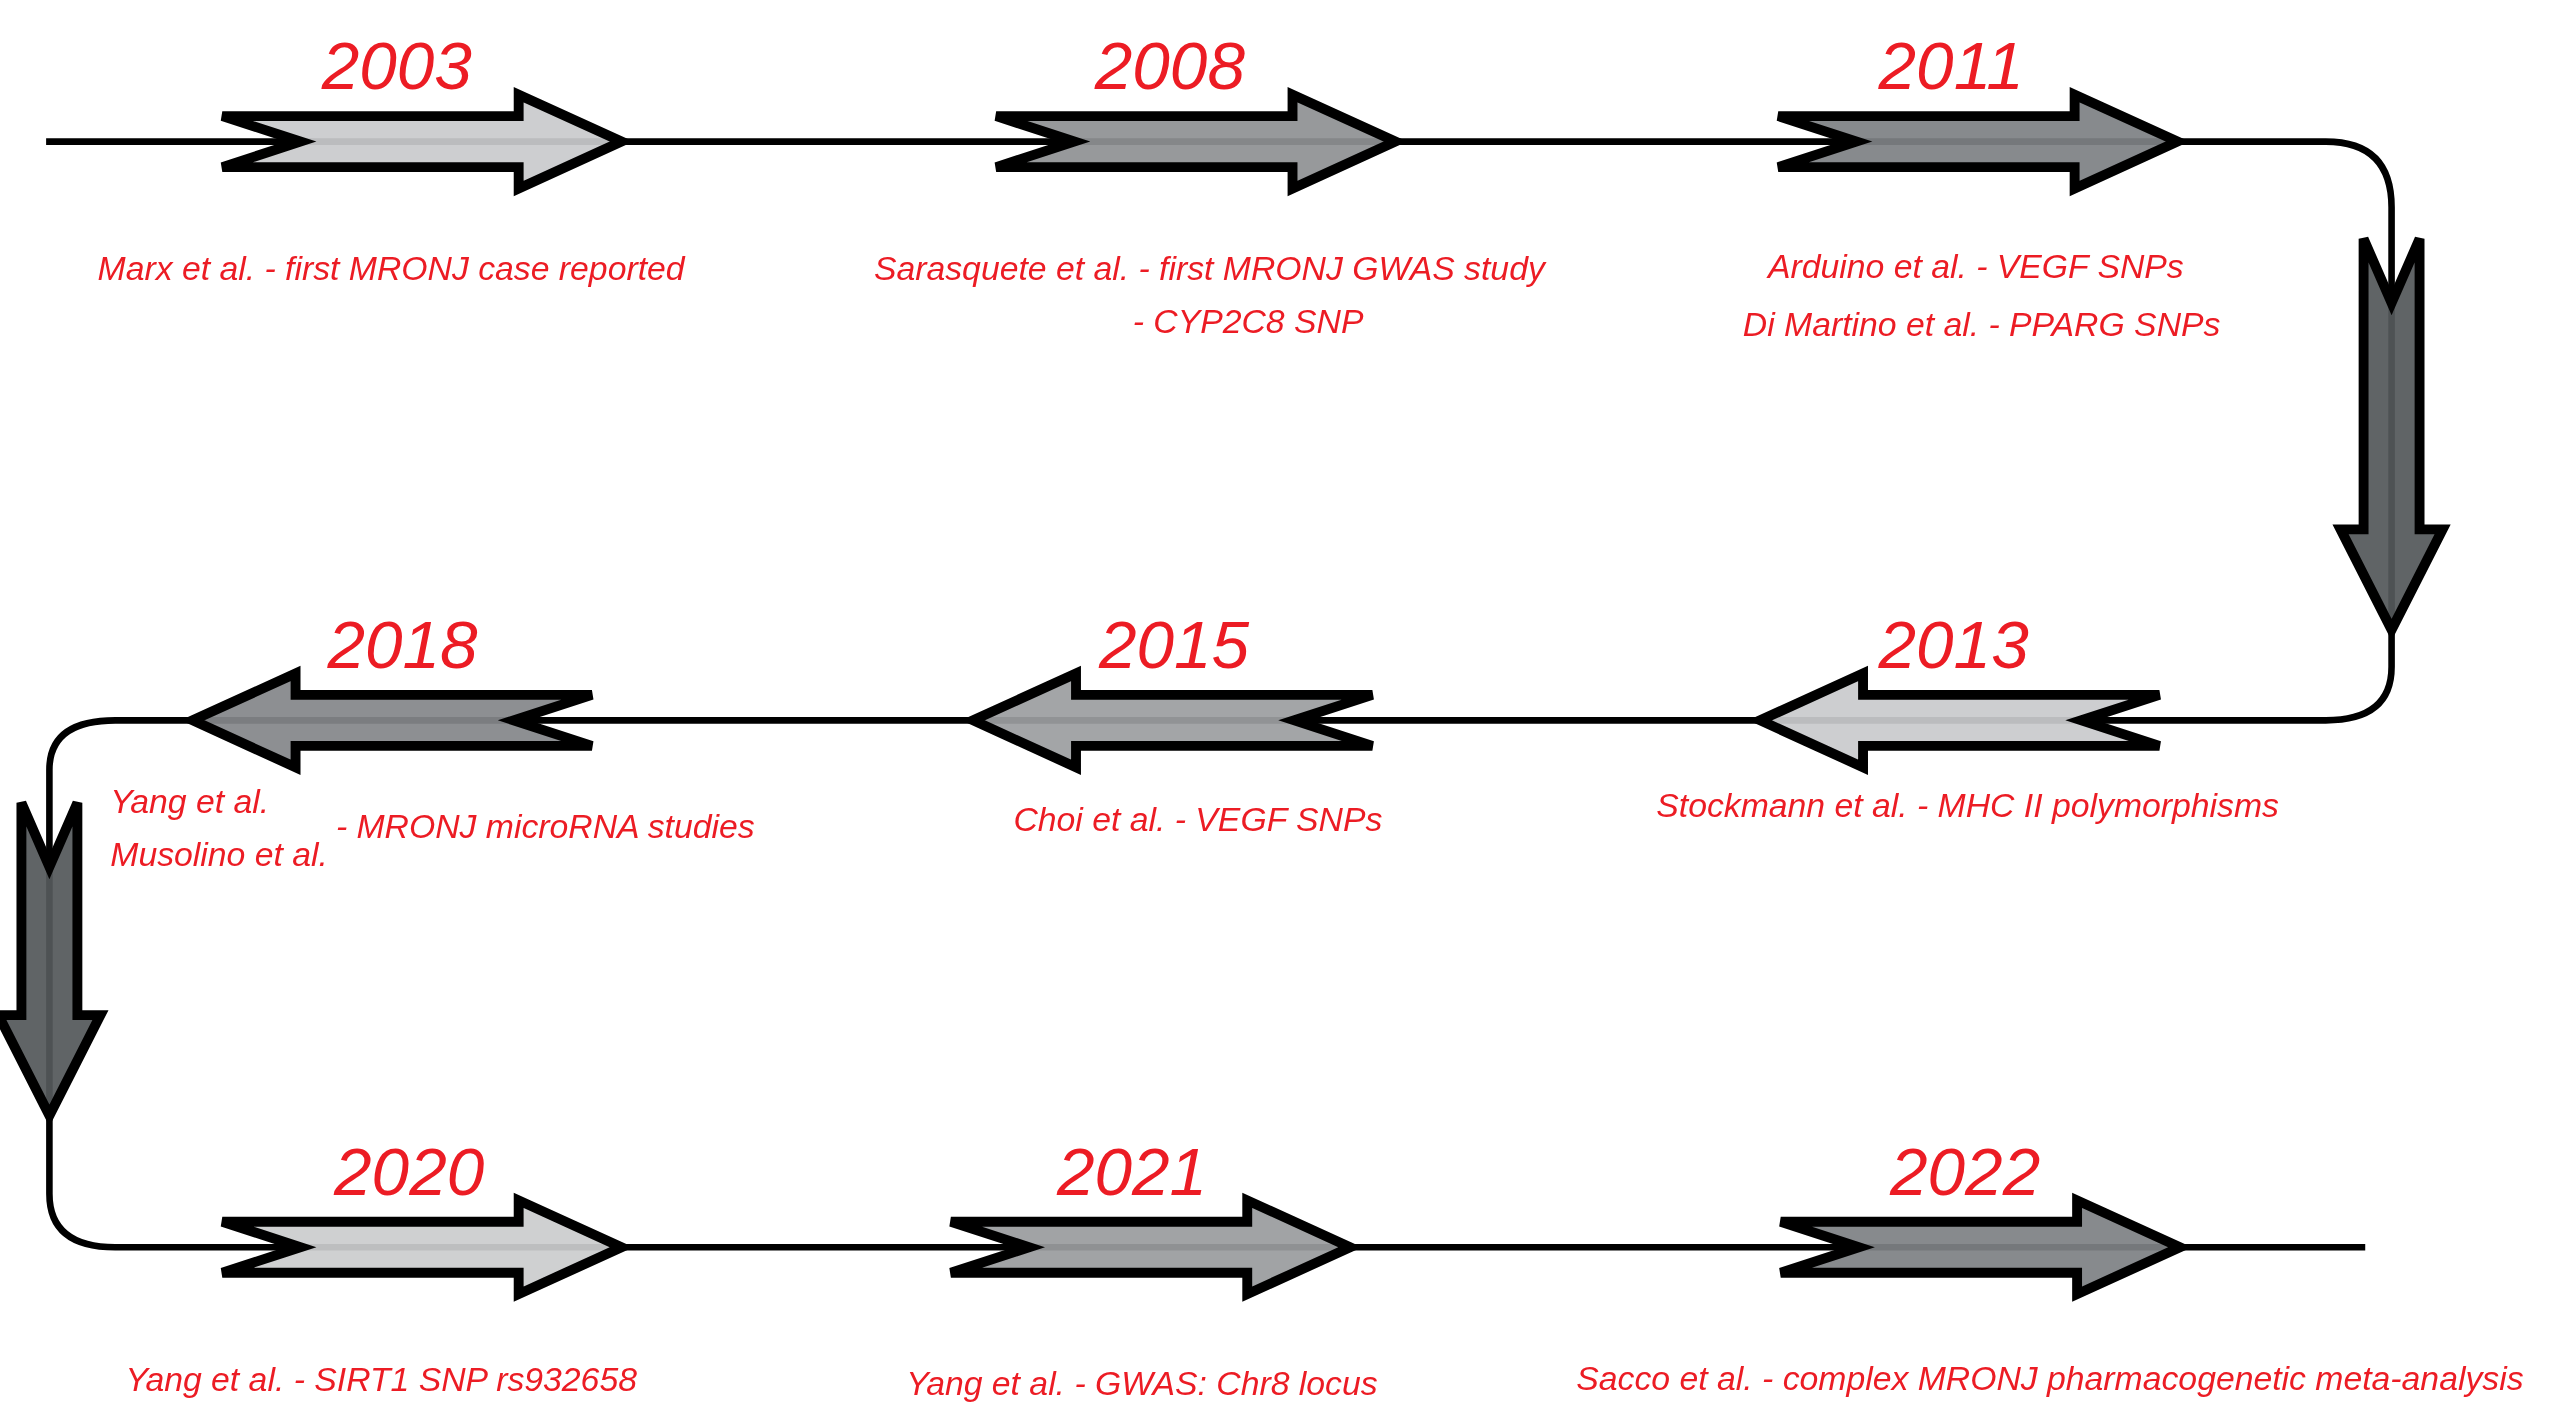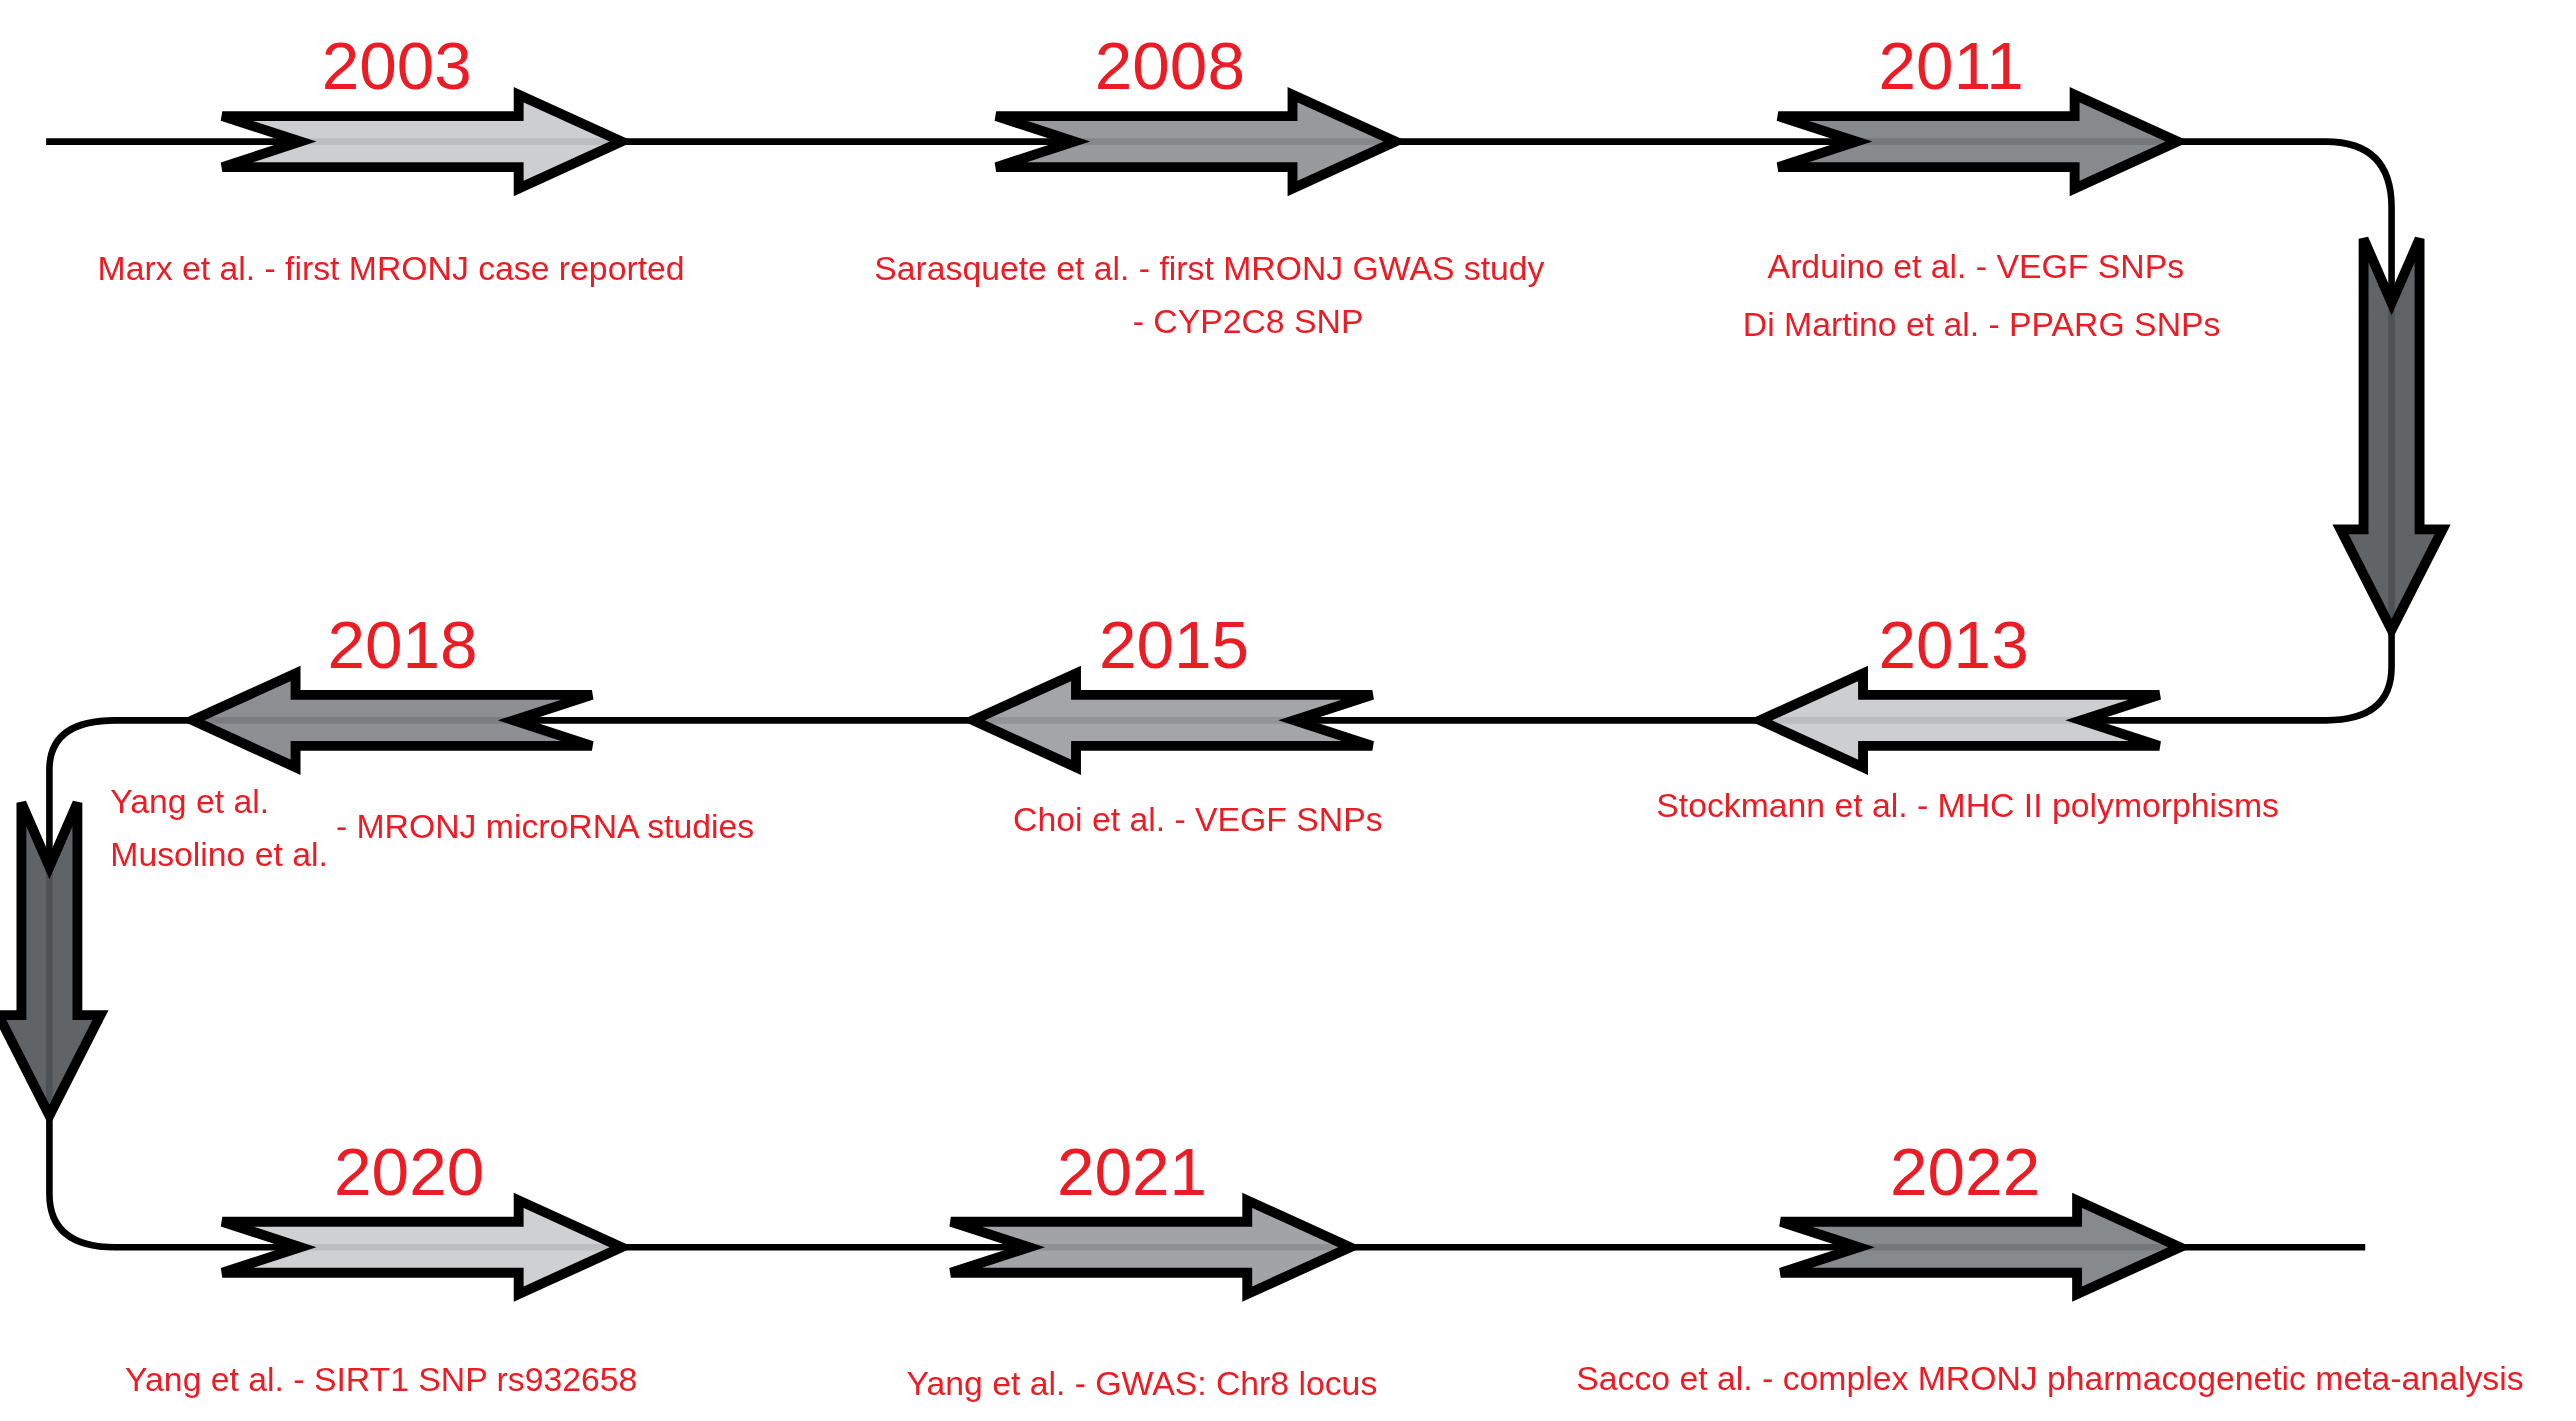--- a/index.html
+++ b/index.html
@@ -1,16 +1,16 @@
 <!DOCTYPE html>
 <html style="font-size:13px"><head>
 <meta charset="utf-8">
 <style>
   html, body { margin: 0; padding: 0; background: #ffffff; }
-  .canvas { width: 100%; background: #ef4444; }
+  .canvas { width: 100%; background: #ef4444; font-style: italic; }
   svg { display: block; width: 100%; height: auto; background: #ffffff; }
   .flow-line { fill: none; stroke-width: 8; }
   .arrow { stroke: #000000; stroke-width: 12; stroke-linejoin: miter; fill-opacity: 0.93; }
   text {
     font-family: "Liberation Sans", "DejaVu Sans", sans-serif;
   }
   .year { font-size: 82px; text-anchor: middle; }
   .desc { font-size: 41px; }
   .mid { text-anchor: middle; }
   .start { text-anchor: start; }

